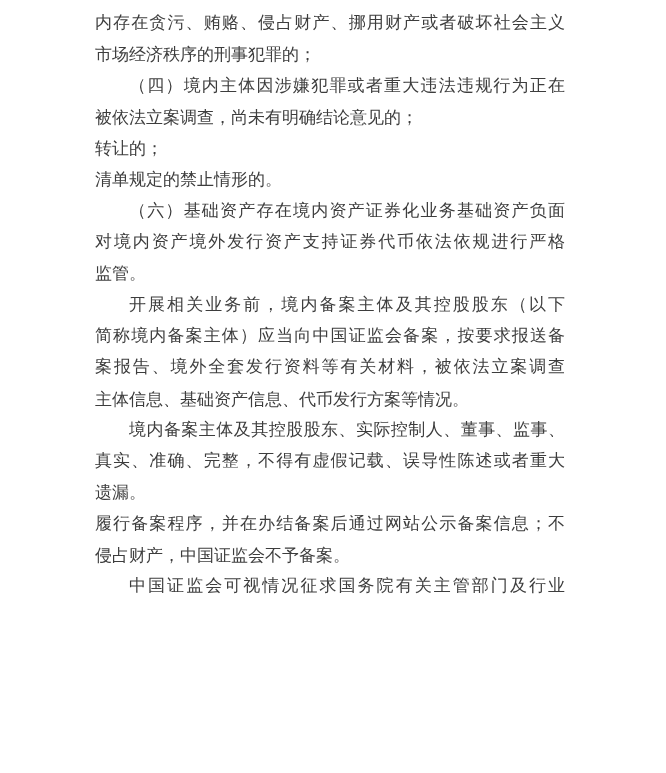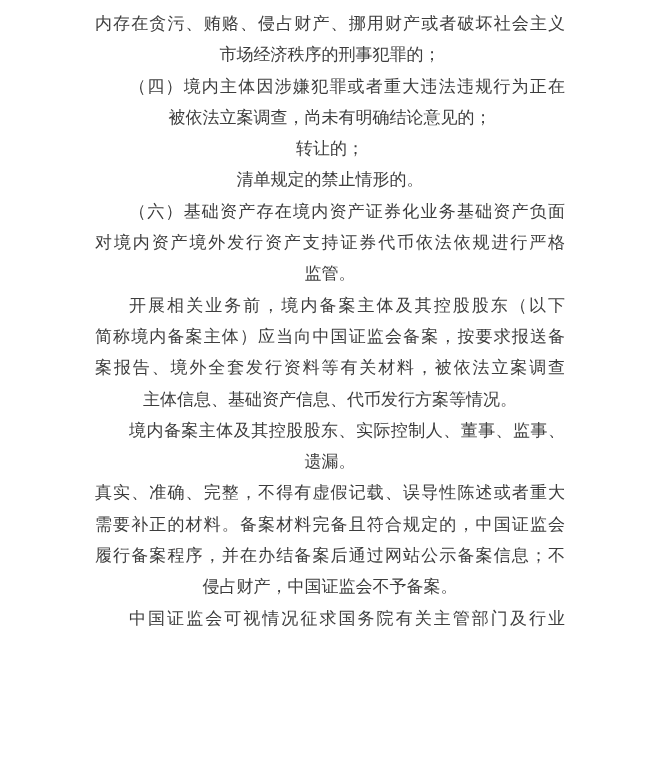--- a/index.html
+++ b/index.html
@@ -16,27 +16,28 @@
     padding: 8px 101px 0 95px;
     overflow: hidden;
     font-family: "Liberation Serif", "DejaVu Serif", serif;
     font-size: 17px;
     line-height: 31.3px;
     color: #3d3d3d;
   }
   .line {
     height: 31.3px;
     overflow: hidden;
-    text-align: center;
+    text-align: left;
     white-space: normal;
   }
   
   .jst {
     text-align: justify;
     text-align-last: justify;
+    font-family: Liberation Mono, monospace;
   }
   
   .ind {
     text-indent: 2em;
   }
 </style>
 </head>
 <body>
 
 <div class="page">
@@ -47,19 +48,18 @@
   <div class="line">转让的；</div>
   <div class="line">清单规定的禁止情形的。</div>
   <div class="line ind jst">（六）基础资产存在境内资产证券化业务基础资产负面</div>
   <div class="line jst">对境内资产境外发行资产支持证券代币依法依规进行严格</div>
   <div class="line">监管。</div>
   <div class="line ind jst">开展相关业务前，境内备案主体及其控股股东（以下</div>
   <div class="line jst">简称境内备案主体）应当向中国证监会备案，按要求报送备</div>
   <div class="line jst">案报告、境外全套发行资料等有关材料，被依法立案调查</div>
   <div class="line">主体信息、基础资产信息、代币发行方案等情况。</div>
   <div class="line ind jst">境内备案主体及其控股股东、实际控制人、董事、监事、</div>
+  <div class="line jst">真实、准确、完整，不得有虚假记载、误导性陈述或者重大</div>
   <div class="line">遗漏。</div>
-  <div class="line jst">真实、准确、完整，不得有虚假记载、误导性陈述或者重大</div>
-  <div class="line jst">需要补正的材料。备案材料完备且符合规定的，中国证监会</div>
   <div class="line jst">履行备案程序，并在办结备案后通过网站公示备案信息；不</div>
   <div class="line">侵占财产，中国证监会不予备案。</div>
   <div class="line ind jst">中国证监会可视情况征求国务院有关主管部门及行业</div>
 </div>
 
 </body></html>

